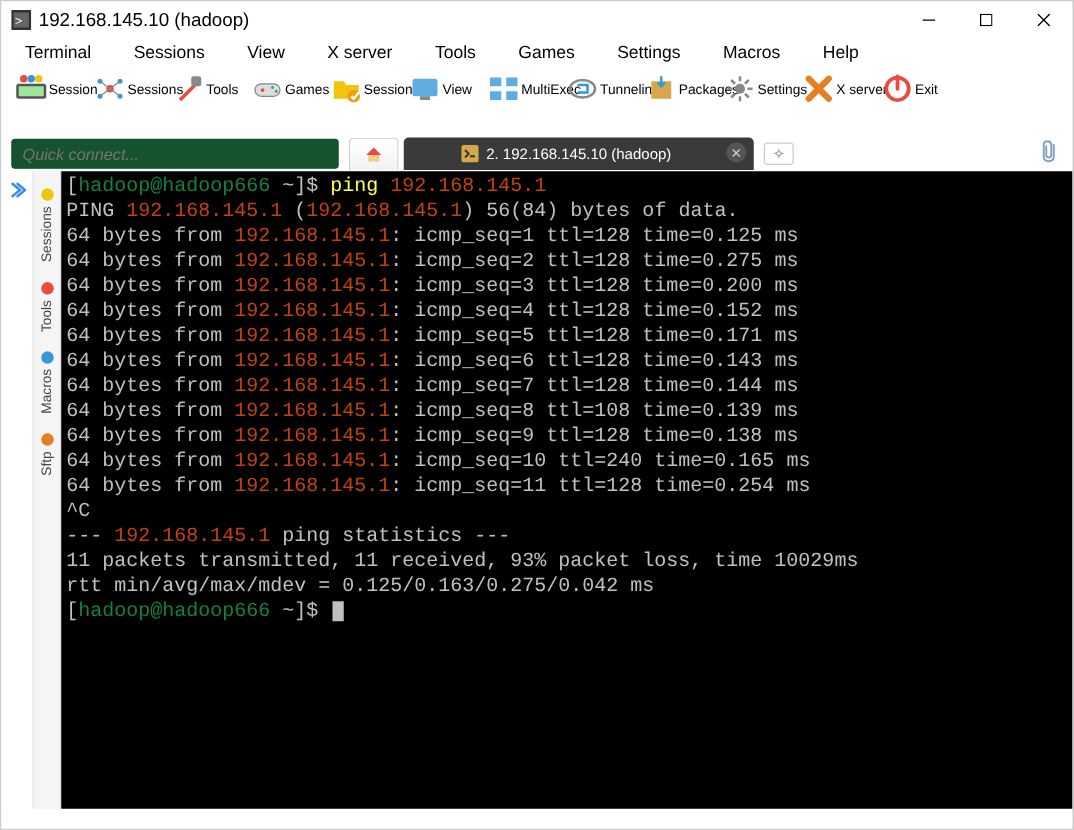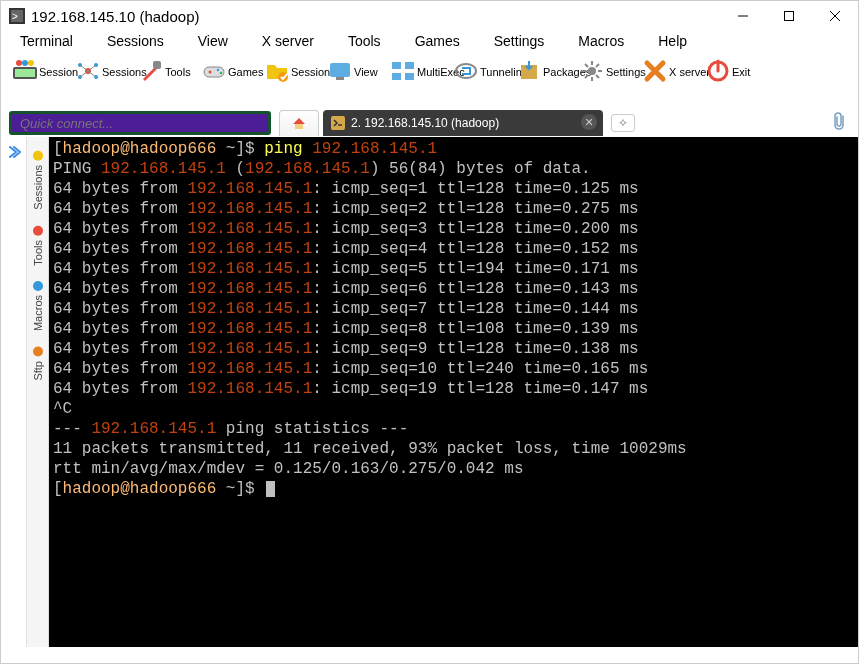--- a/index.html
+++ b/index.html
@@ -10,34 +10,34 @@
   .titlebar .winbtns { margin-left:auto; display:flex; height:100%; }
   .winbtn { width:46px; display:flex; align-items:center; justify-content:center; }
   .winbtn svg { width:10px; height:10px; }
   .menubar { height:22px; display:flex; align-items:center; gap:16px; padding:0 10px 2px 10px; }
   .menubar span { padding:2px 9px; font-size:14px; color:#000; }
   .toolbar { height:56px; display:flex; align-items:flex-start; padding:2px 8px 0 10px; gap:0; }
   .tbtn { display:flex; align-items:center; width:63px; padding-top:2px; }
   .tbtn .ticon { width:28px; height:28px; display:flex; align-items:center; justify-content:center; }
   .tbtn .tlabel { font-size:11px; color:#000; margin-top:2px; white-space:nowrap; }
   .tabrow { height:28px; display:flex; align-items:center; position:relative; }
-  .quickbox { position:relative; width:262px; height:24px; border:3px solid #14532d; border-radius:3px; margin-left:8px; background:#4c1d95; }
+  .quickbox { position:relative; width:262px; height:24px; border:1px solid #14532d; border-radius:3px; margin-left:8px; background:#14532d; }
   .quickbox input { border:none; width:100%; height:100%; padding:0 8px; font-size:13px; color:#999; outline:none; background:transparent; font-style:italic;}
   .hometab { width:40px; height:26px; margin-left:8px; border:1px solid #ccc; border-bottom:none; border-radius:4px 4px 0 0; background:linear-gradient(#fff,#f2f2f2); display:flex; align-items:center; justify-content:center;}
-  .activetab { height:26px; margin-left:4px; padding:0 28px 0 8px; border-radius:4px 4px 0 0; background:#3a3a3a; color:#fff; display:flex; align-items:center; font-size:12px; position:relative; gap:6px; min-width:280px;}
+  .activetab { height:26px; margin-left:4px; padding:0 28px 0 8px; border-radius:4px 4px 0 0; background:#3a3a3a; color:#fff; display:flex; align-items:center; font-size:12px; position:relative; gap:6px; min-width:280px;justify-content:center;}
   .activetab .tclose { position:absolute; right:6px; top:4px; width:16px; height:16px; border-radius:8px; background:#555; color:#ccc; display:flex; align-items:center; justify-content:center; font-size:11px;}
   .newtab { width:24px; height:18px; border:1px solid #ccc; border-radius:3px; margin-left:8px; display:flex; align-items:center; justify-content:center; color:#888;}
   .paperclip { margin-left:auto; margin-right:10px; color:#888; font-size:18px;}
   .termwrap { display:flex; height:510px; }
   .collapser { width:26px; background:#fff; border-right:1px solid #e0e0e0; display:flex; align-items:flex-start; justify-content:center; padding-top:8px;}
   .sidetabs { width:22px; background:#f5f5f5; display:flex; flex-direction:column; align-items:center; padding-top:6px; border-right:1px solid #ddd;}
   .sidetab { writing-mode:vertical-rl; transform:rotate(180deg); font-size:11px; color:#444; padding:8px 2px; display:flex; align-items:center; gap:4px;}
   .sidetab .dot { width:10px; height:10px; border-radius:5px; display:inline-block; writing-mode:horizontal-tb; transform:none;}
   .terminal { flex:1; background:#000; color:#fff; font-family:Consolas,"Courier New",monospace; font-size:16px; line-height:20px; padding:2px 4px; white-space:pre; overflow:hidden;}
-  .terminal .green { color:#fdba74; }
+  .terminal .green { color:#15803d; }
   .terminal .yellow { color:#ffff55; }
   .terminal .magenta { color:#c2410c; }
   .terminal .grey { color:#c0c0c0; }
   .cursor { display:inline-block; width:9px; height:16px; background:#c0c0c0; margin-left:2px; vertical-align:middle;}
 </style>
 </head>
 <body>
 
 <div class="titlebar">
   <span class="appicon">
@@ -263,25 +263,25 @@
         <span>Sftp</span>
         <span class="dot" style="background: rgb(230, 126, 34);"></span>
       </div>
     </div>
   <div class="terminal" id="terminal"><span class="grey">[</span><span class="green">hadoop@hadoop666</span> <span class="grey">~]$ </span><span class="yellow">ping</span> <span class="magenta">192.168.145.1</span>
 <span class="grey">PING </span><span class="magenta">192.168.145.1</span><span class="grey"> (</span><span class="magenta">192.168.145.1</span><span class="grey">) 56(84) bytes of data.</span>
 <span class="grey">64 bytes from </span><span class="magenta">192.168.145.1</span><span class="grey">: icmp_seq=1 ttl=128 time=0.125 ms</span>
 <span class="grey">64 bytes from </span><span class="magenta">192.168.145.1</span><span class="grey">: icmp_seq=2 ttl=128 time=0.275 ms</span>
 <span class="grey">64 bytes from </span><span class="magenta">192.168.145.1</span><span class="grey">: icmp_seq=3 ttl=128 time=0.200 ms</span>
 <span class="grey">64 bytes from </span><span class="magenta">192.168.145.1</span><span class="grey">: icmp_seq=4 ttl=128 time=0.152 ms</span>
-<span class="grey">64 bytes from </span><span class="magenta">192.168.145.1</span><span class="grey">: icmp_seq=5 ttl=194 time=0.171 ms</span>
+<span class="grey">64 bytes from </span><span class="magenta">192.168.145.1</span><span class="grey">: icmp_seq=5 ttl=128 time=0.171 ms</span>
 <span class="grey">64 bytes from </span><span class="magenta">192.168.145.1</span><span class="grey">: icmp_seq=6 ttl=128 time=0.143 ms</span>
 <span class="grey">64 bytes from </span><span class="magenta">192.168.145.1</span><span class="grey">: icmp_seq=7 ttl=128 time=0.144 ms</span>
 <span class="grey">64 bytes from </span><span class="magenta">192.168.145.1</span><span class="grey">: icmp_seq=8 ttl=108 time=0.139 ms</span>
 <span class="grey">64 bytes from </span><span class="magenta">192.168.145.1</span><span class="grey">: icmp_seq=9 ttl=128 time=0.138 ms</span>
 <span class="grey">64 bytes from </span><span class="magenta">192.168.145.1</span><span class="grey">: icmp_seq=10 ttl=240 time=0.165 ms</span>
-<span class="grey">64 bytes from </span><span class="magenta">192.168.145.1</span><span class="grey">: icmp_seq=19 ttl=128 time=0.147 ms</span>
+<span class="grey">64 bytes from </span><span class="magenta">192.168.145.1</span><span class="grey">: icmp_seq=11 ttl=128 time=0.254 ms</span>
 <span class="grey">^C</span>
 <span class="grey">--- </span><span class="magenta">192.168.145.1</span><span class="grey"> ping statistics ---</span>
 <span class="grey">11 packets transmitted, 11 received, 93% packet loss, time 10029ms</span>
 <span class="grey">rtt min/avg/max/mdev = 0.125/0.163/0.275/0.042 ms</span>
 <span class="grey">[</span><span class="green">hadoop@hadoop666</span> <span class="grey">~]$ </span><span class="cursor"></span></div>
 </div>
 
 </body></html>

